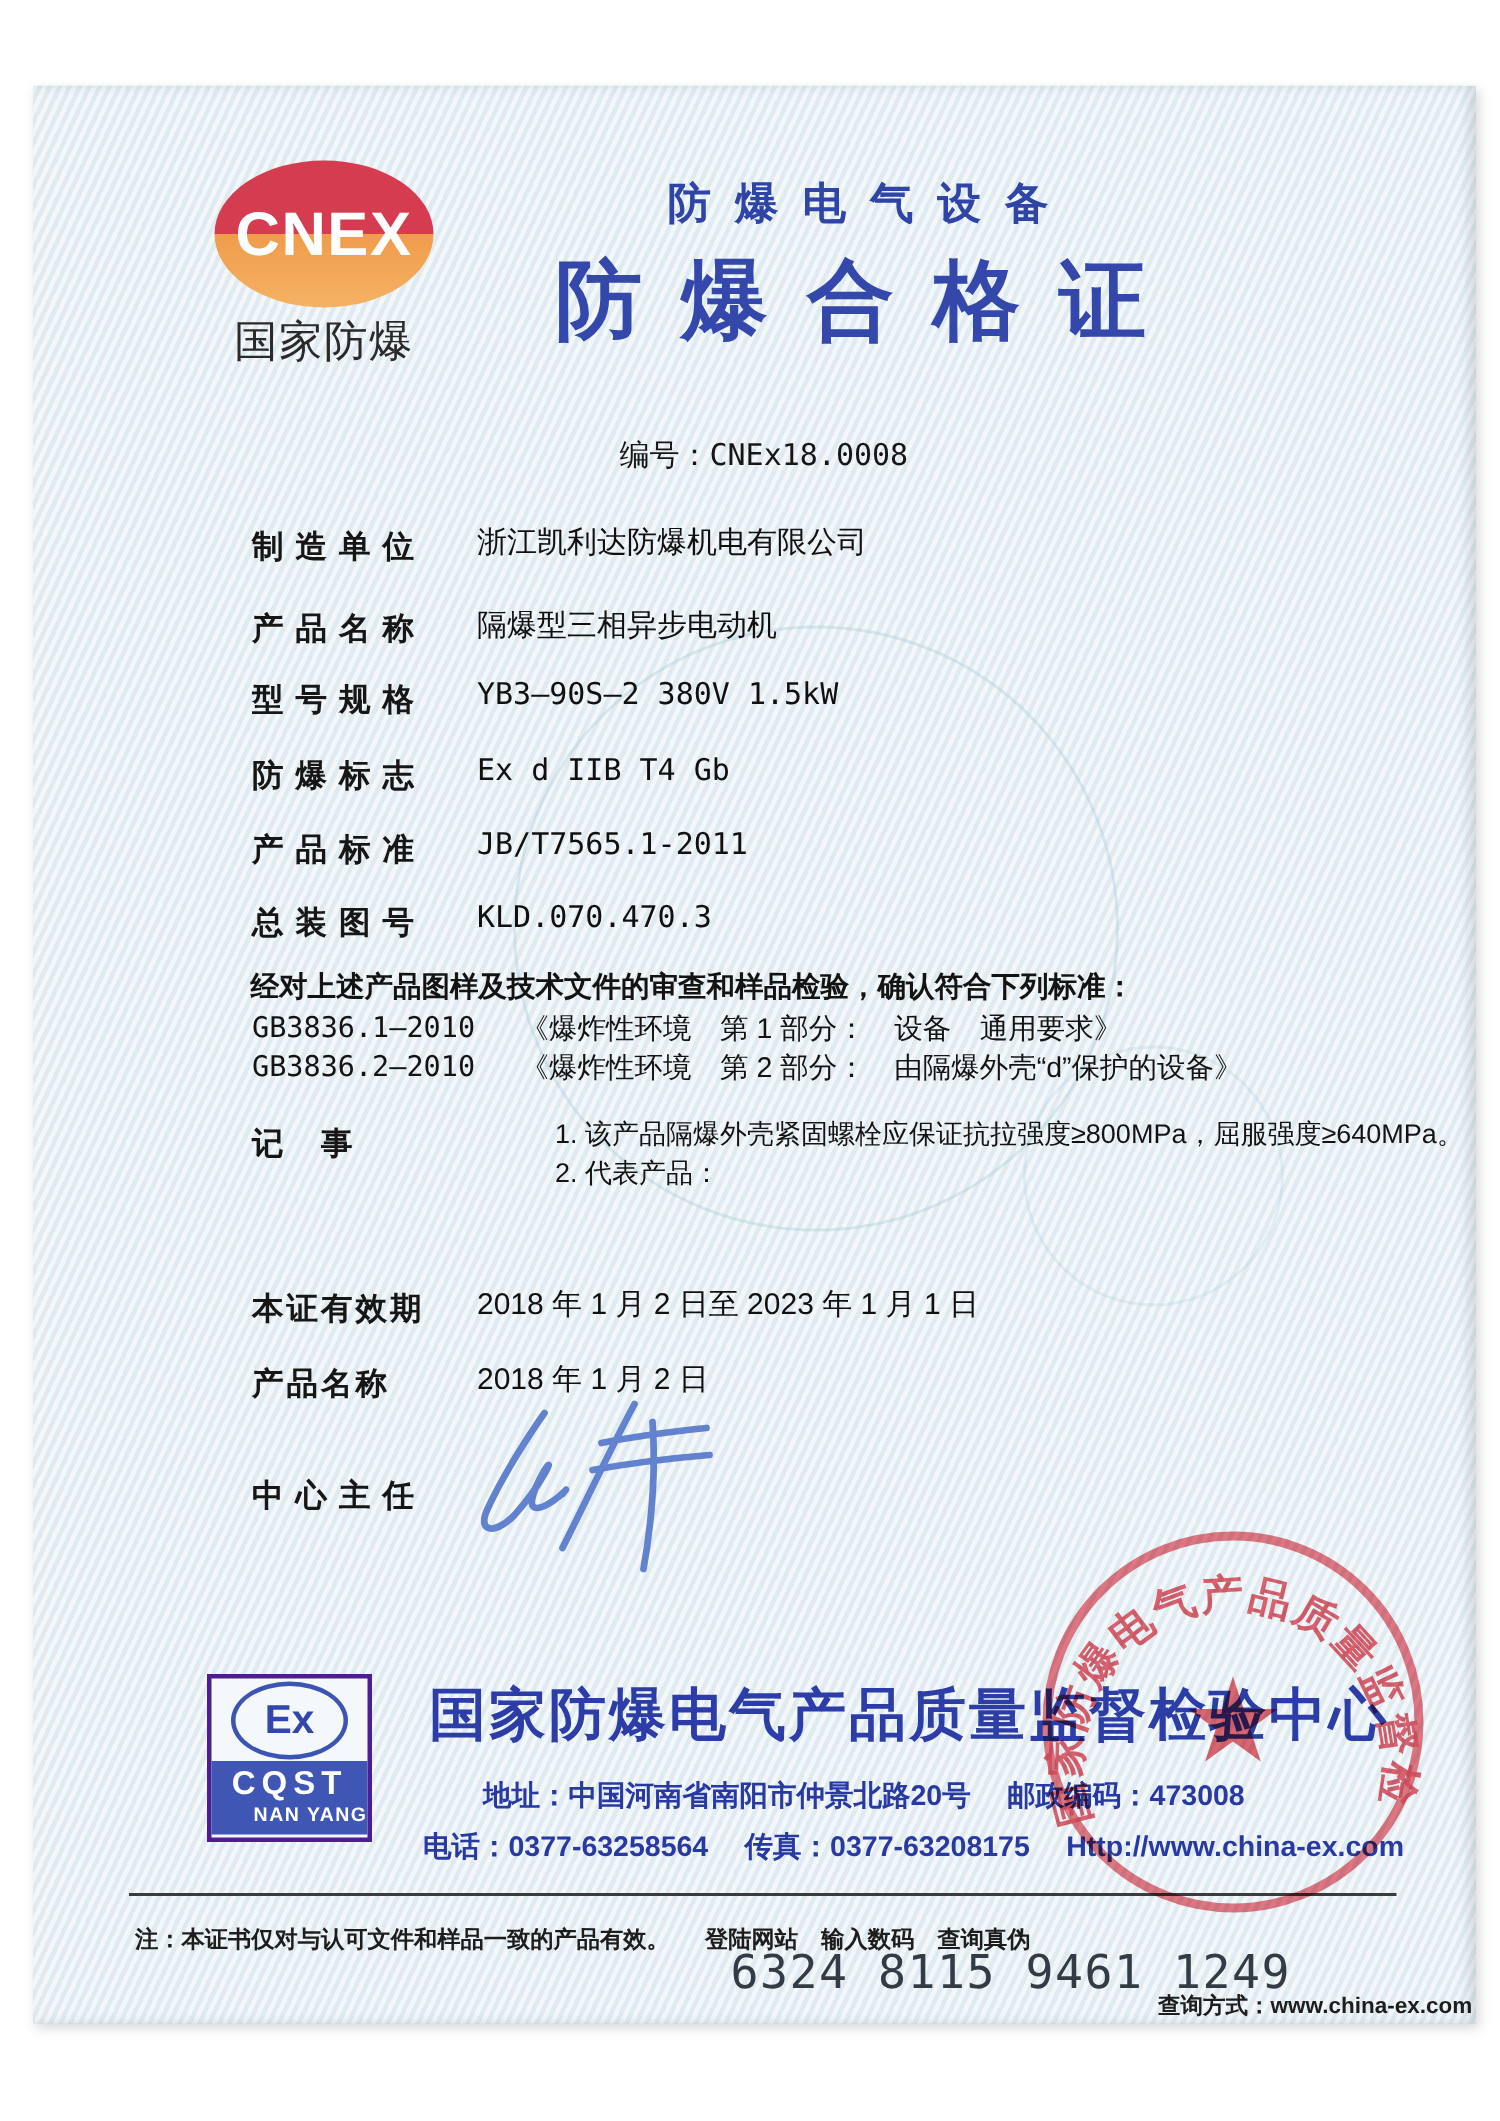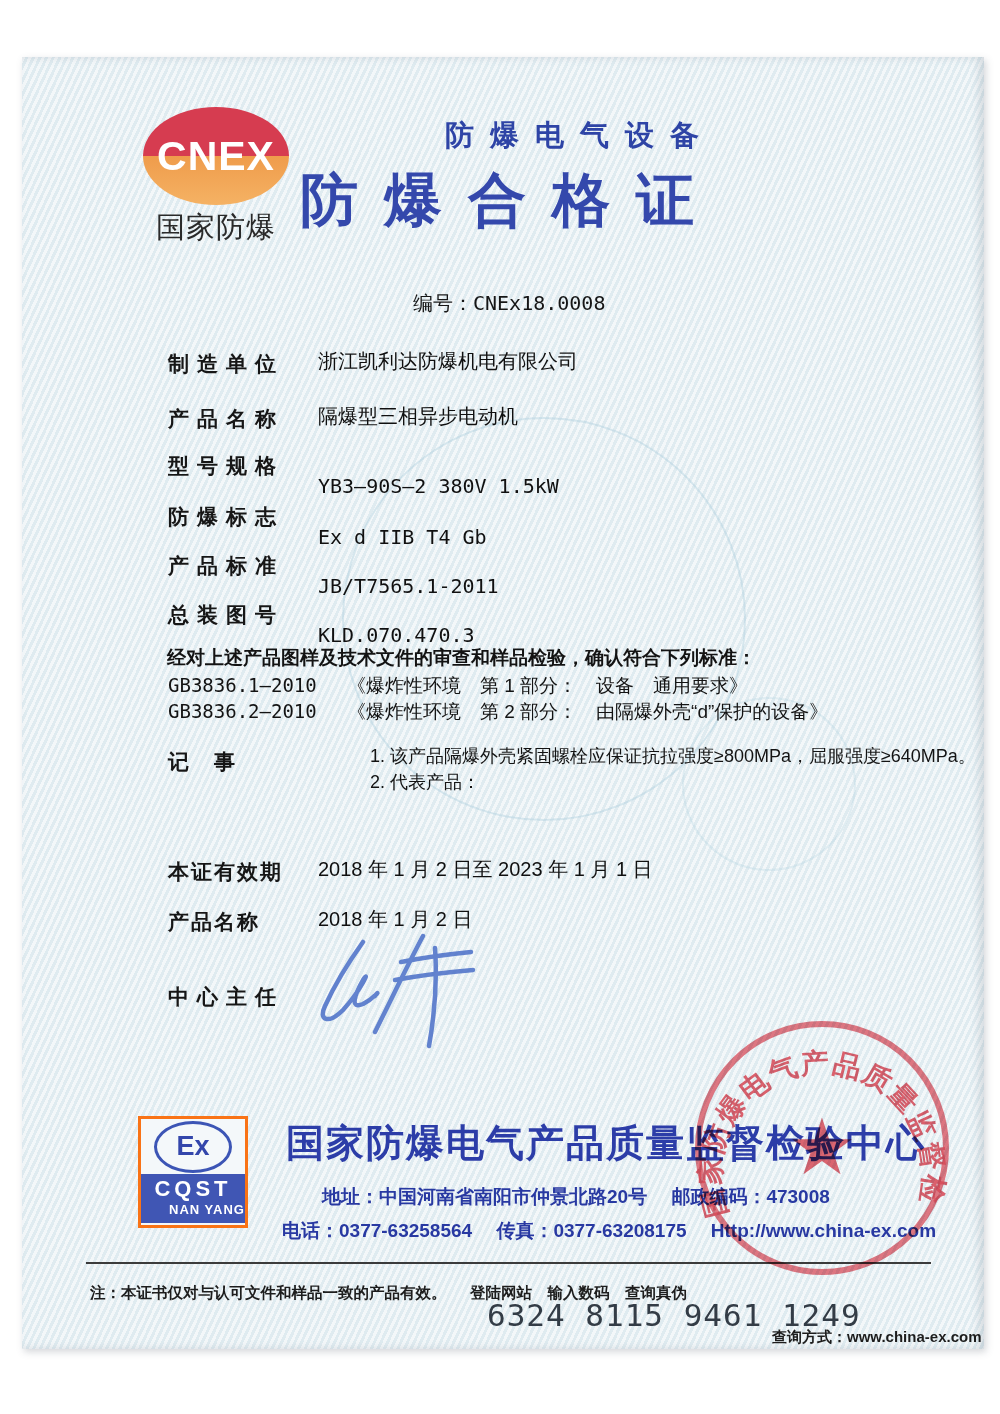--- a/index.html
+++ b/index.html
@@ -13,39 +13,39 @@
 
   
   .cnex-ellipse{position:absolute;left:143px;top:107px;width:146px;height:98px;border-radius:50%;
       background:linear-gradient(180deg,#d63c50 0%, #d63c50 50%, #ef9c4b 50%, #f5b264 100%);
       display:flex;align-items:center;justify-content:center;}
   .cnex-text{color:#fff;font-weight:bold;font-size:41px;letter-spacing:1px;font-family:"Liberation Sans",sans-serif;}
   .cnex-caption{position:absolute;left:138px;top:208px;width:156px;text-align:center;
       font-size:29px;color:#2a2a2a;letter-spacing:1px;}
   .subtitle{position:absolute;left:330px;top:116px;width:500px;text-align:center;
       color:#2e44a6;font-size:29px;font-weight:bold;letter-spacing:16px;}
-  .main-title{position:absolute;left:300px;top:162px;width:560px;
+  .main-title{position:absolute;left:300px;top:162px;width:560px;text-align:center;
       color:#3448ac;font-size:58px;font-weight:bold;letter-spacing:26px;}
   .certno{position:absolute;left:413px;top:290px;font-size:20px;color:#161616;}
   .certno .no{font-family:"DejaVu Sans Mono",monospace;font-size:20px;}
 
   
   .flabel{position:absolute;left:168px;font-size:21px;font-weight:bold;color:#161616;letter-spacing:8px;}
   .fvalue{position:absolute;left:318px;font-size:20px;color:#101010;}
-  .mono{font-family:"DejaVu Sans Mono",monospace;margin-top:24px;}
+  .mono{font-family:"DejaVu Sans Mono",monospace;}
   .intro{position:absolute;left:167px;top:645px;font-size:19px;font-weight:bold;color:#131313;}
   .stdcode{position:absolute;left:168px;font-size:19px;color:#131313;font-family:"DejaVu Sans Mono",monospace;}
   .stdname{position:absolute;left:315px;font-size:19px;color:#131313;margin-left:32px;}
   .noteline{position:absolute;left:370px;font-size:18px;color:#131313;}
 
   
   .sig{position:absolute;left:305px;top:928px;}
 
   
-  .exlogo{position:absolute;left:138px;top:1116px;width:110px;height:112px;border:3px solid #f97316;
+  .exlogo{position:absolute;left:138px;top:1116px;width:110px;height:112px;border:3px solid #4c1d95;
       background:#f4f8fa;box-sizing:border-box;}
   .exlogo .toph{position:relative;height:55px;display:flex;align-items:center;justify-content:center;}
   .exlogo .oval{width:72px;height:46px;border:3px solid #3c55b5;border-radius:50%;
       display:flex;align-items:center;justify-content:center;color:#3346ab;font-weight:bold;font-size:27px;}
   .exlogo .both{height:49px;background:#4056b4;color:#fff;text-align:center;}
   .exlogo .cqst{font-size:22px;letter-spacing:4px;padding-top:2px;font-weight:bold;}
   .exlogo .ny{font-size:13px;letter-spacing:1px;font-weight:bold;text-align:right;}
   .institute{position:absolute;left:286px;top:1118px;font-size:38px;font-weight:bold;
       color:#2c3da8;letter-spacing:2px;}
   .addr{position:absolute;left:322px;top:1184px;font-size:19px;font-weight:bold;color:#2839a2;}

